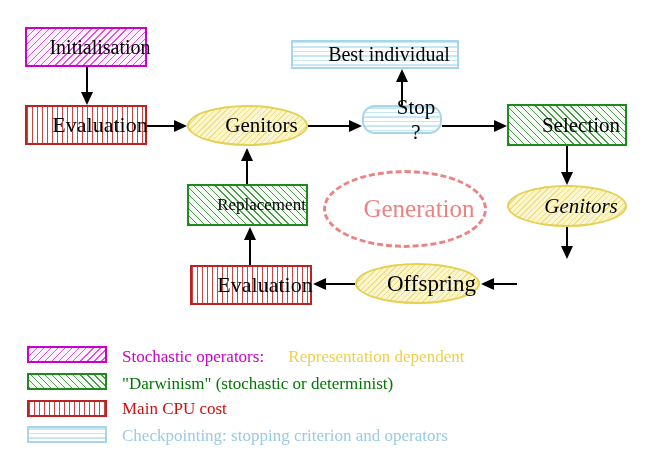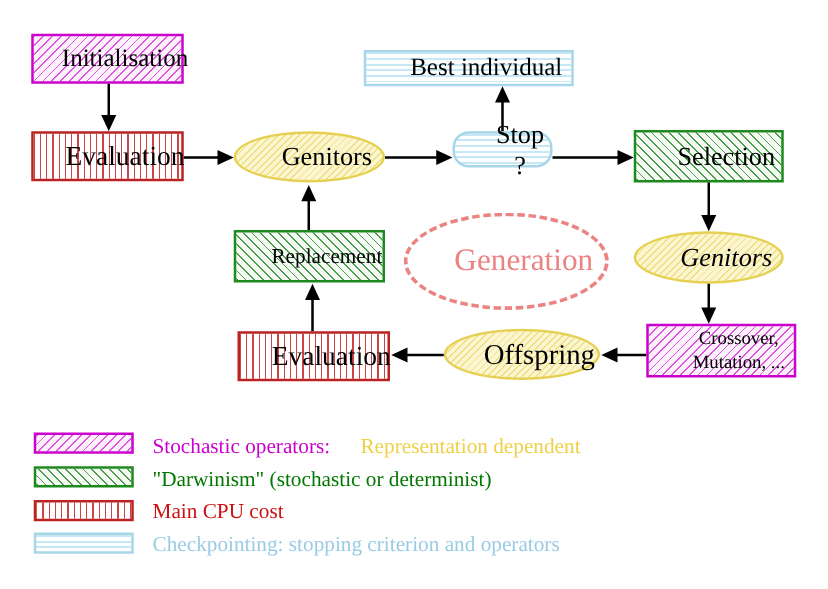--- a/index.html
+++ b/index.html
@@ -71,24 +71,20 @@
   </div>
   <div class="node cyan-stripes" id="n-stop">
     <span>Stop ?</span>
   </div>
   <div class="node green-hatch" id="n-selection">
     <span>Selection</span>
   </div>
   <div class="node yellow-hatch ellipse" id="n-genitors">
     <span>Genitors</span>
   </div>
-  <div class="node magenta-hatch" id="n-crossover">
-    <span>Crossover,</span>
-    <span>Mutation, ...</span>
-  </div>
   <div class="node yellow-hatch ellipse" id="n-offspring">
     <span>Offspring</span>
   </div>
   <div class="node red-stripes" id="n-eval-bot">
     <span>Evaluation</span>
   </div>
   <div class="node green-hatch" id="n-replacement">
     <span>Replacement</span>
   </div>
   <div class="node" id="n-generation">

